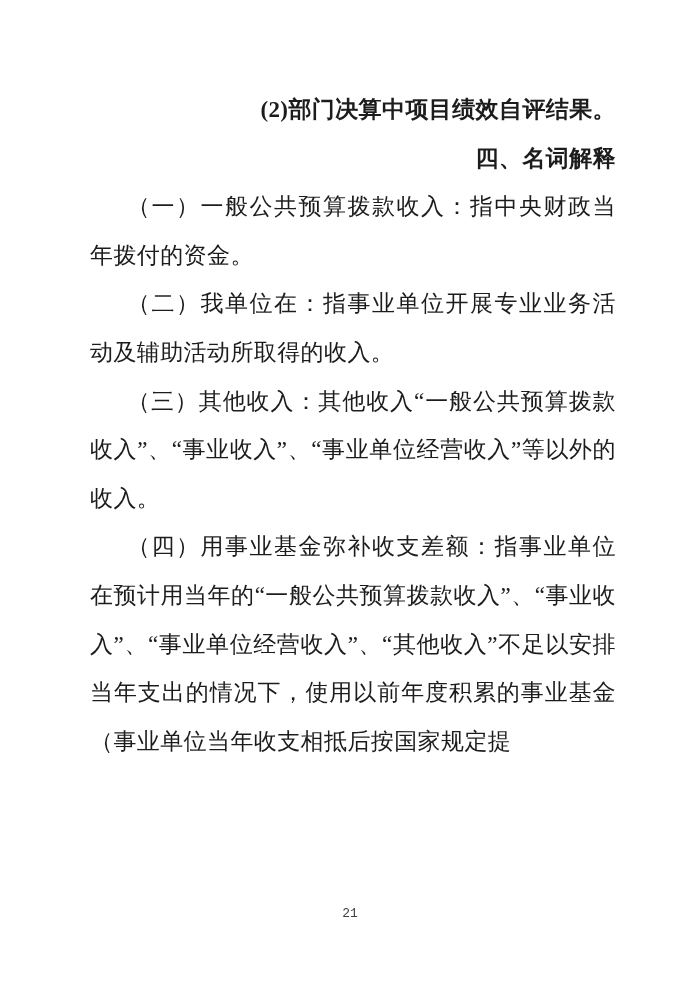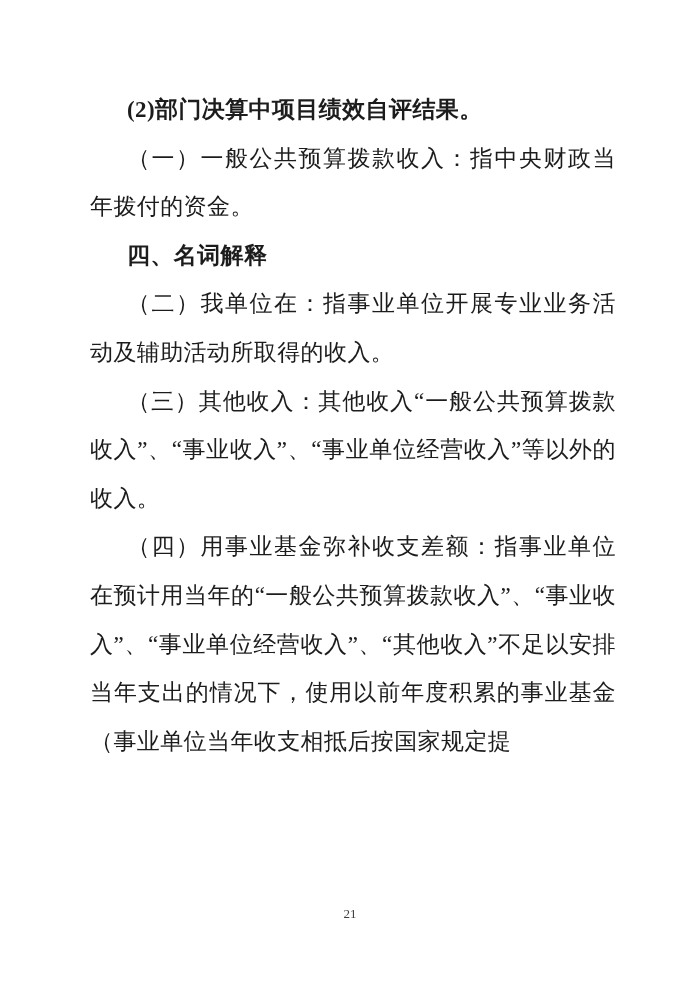--- a/index.html
+++ b/index.html
@@ -27,39 +27,39 @@
     padding: 0;
     font-size: 23px;
     line-height: 48.6px;
     text-align: justify;
     text-indent: 37px;
     letter-spacing: 0.4px;
     word-break: break-all;
   }
   p.para.heading {
     font-weight: bold;
-    text-align: left;
+    text-align: right;
   }
   .page-number {
     position: absolute;
     left: 0;
     right: 0;
     top: 906px;
     text-align: center;
     font-size: 13px;
     color: #3f3f3f;
-    font-family: Liberation Serif, serif;
+    font-family: Liberation Mono, monospace;
   }
 </style>
 </head>
 <body>
 
 <div class="page">
   <div class="content" id="paragraphs-container">
       <p class="para heading">(2)部门决算中项目绩效自评结果。</p>
+      <p class="para heading">四、名词解释</p>
       <p class="para body">（一）一般公共预算拨款收入：指中央财政当年拨付的资金。</p>
-      <p class="para heading">四、名词解释</p>
       <p class="para body">（二）我单位在：指事业单位开展专业业务活动及辅助活动所取得的收入。</p>
       <p class="para body">（三）其他收入：其他收入“一般公共预算拨款收入”、“事业收入”、“事业单位经营收入”等以外的收入。</p>
       <p class="para body">（四）用事业基金弥补收支差额：指事业单位在预计用当年的“一般公共预算拨款收入”、“事业收入”、“事业单位经营收入”、“其他收入”不足以安排当年支出的情况下，使用以前年度积累的事业基金（事业单位当年收支相抵后按国家规定提</p>
     </div>
   <div class="page-number">21</div>
 </div>
 
 </body></html>

